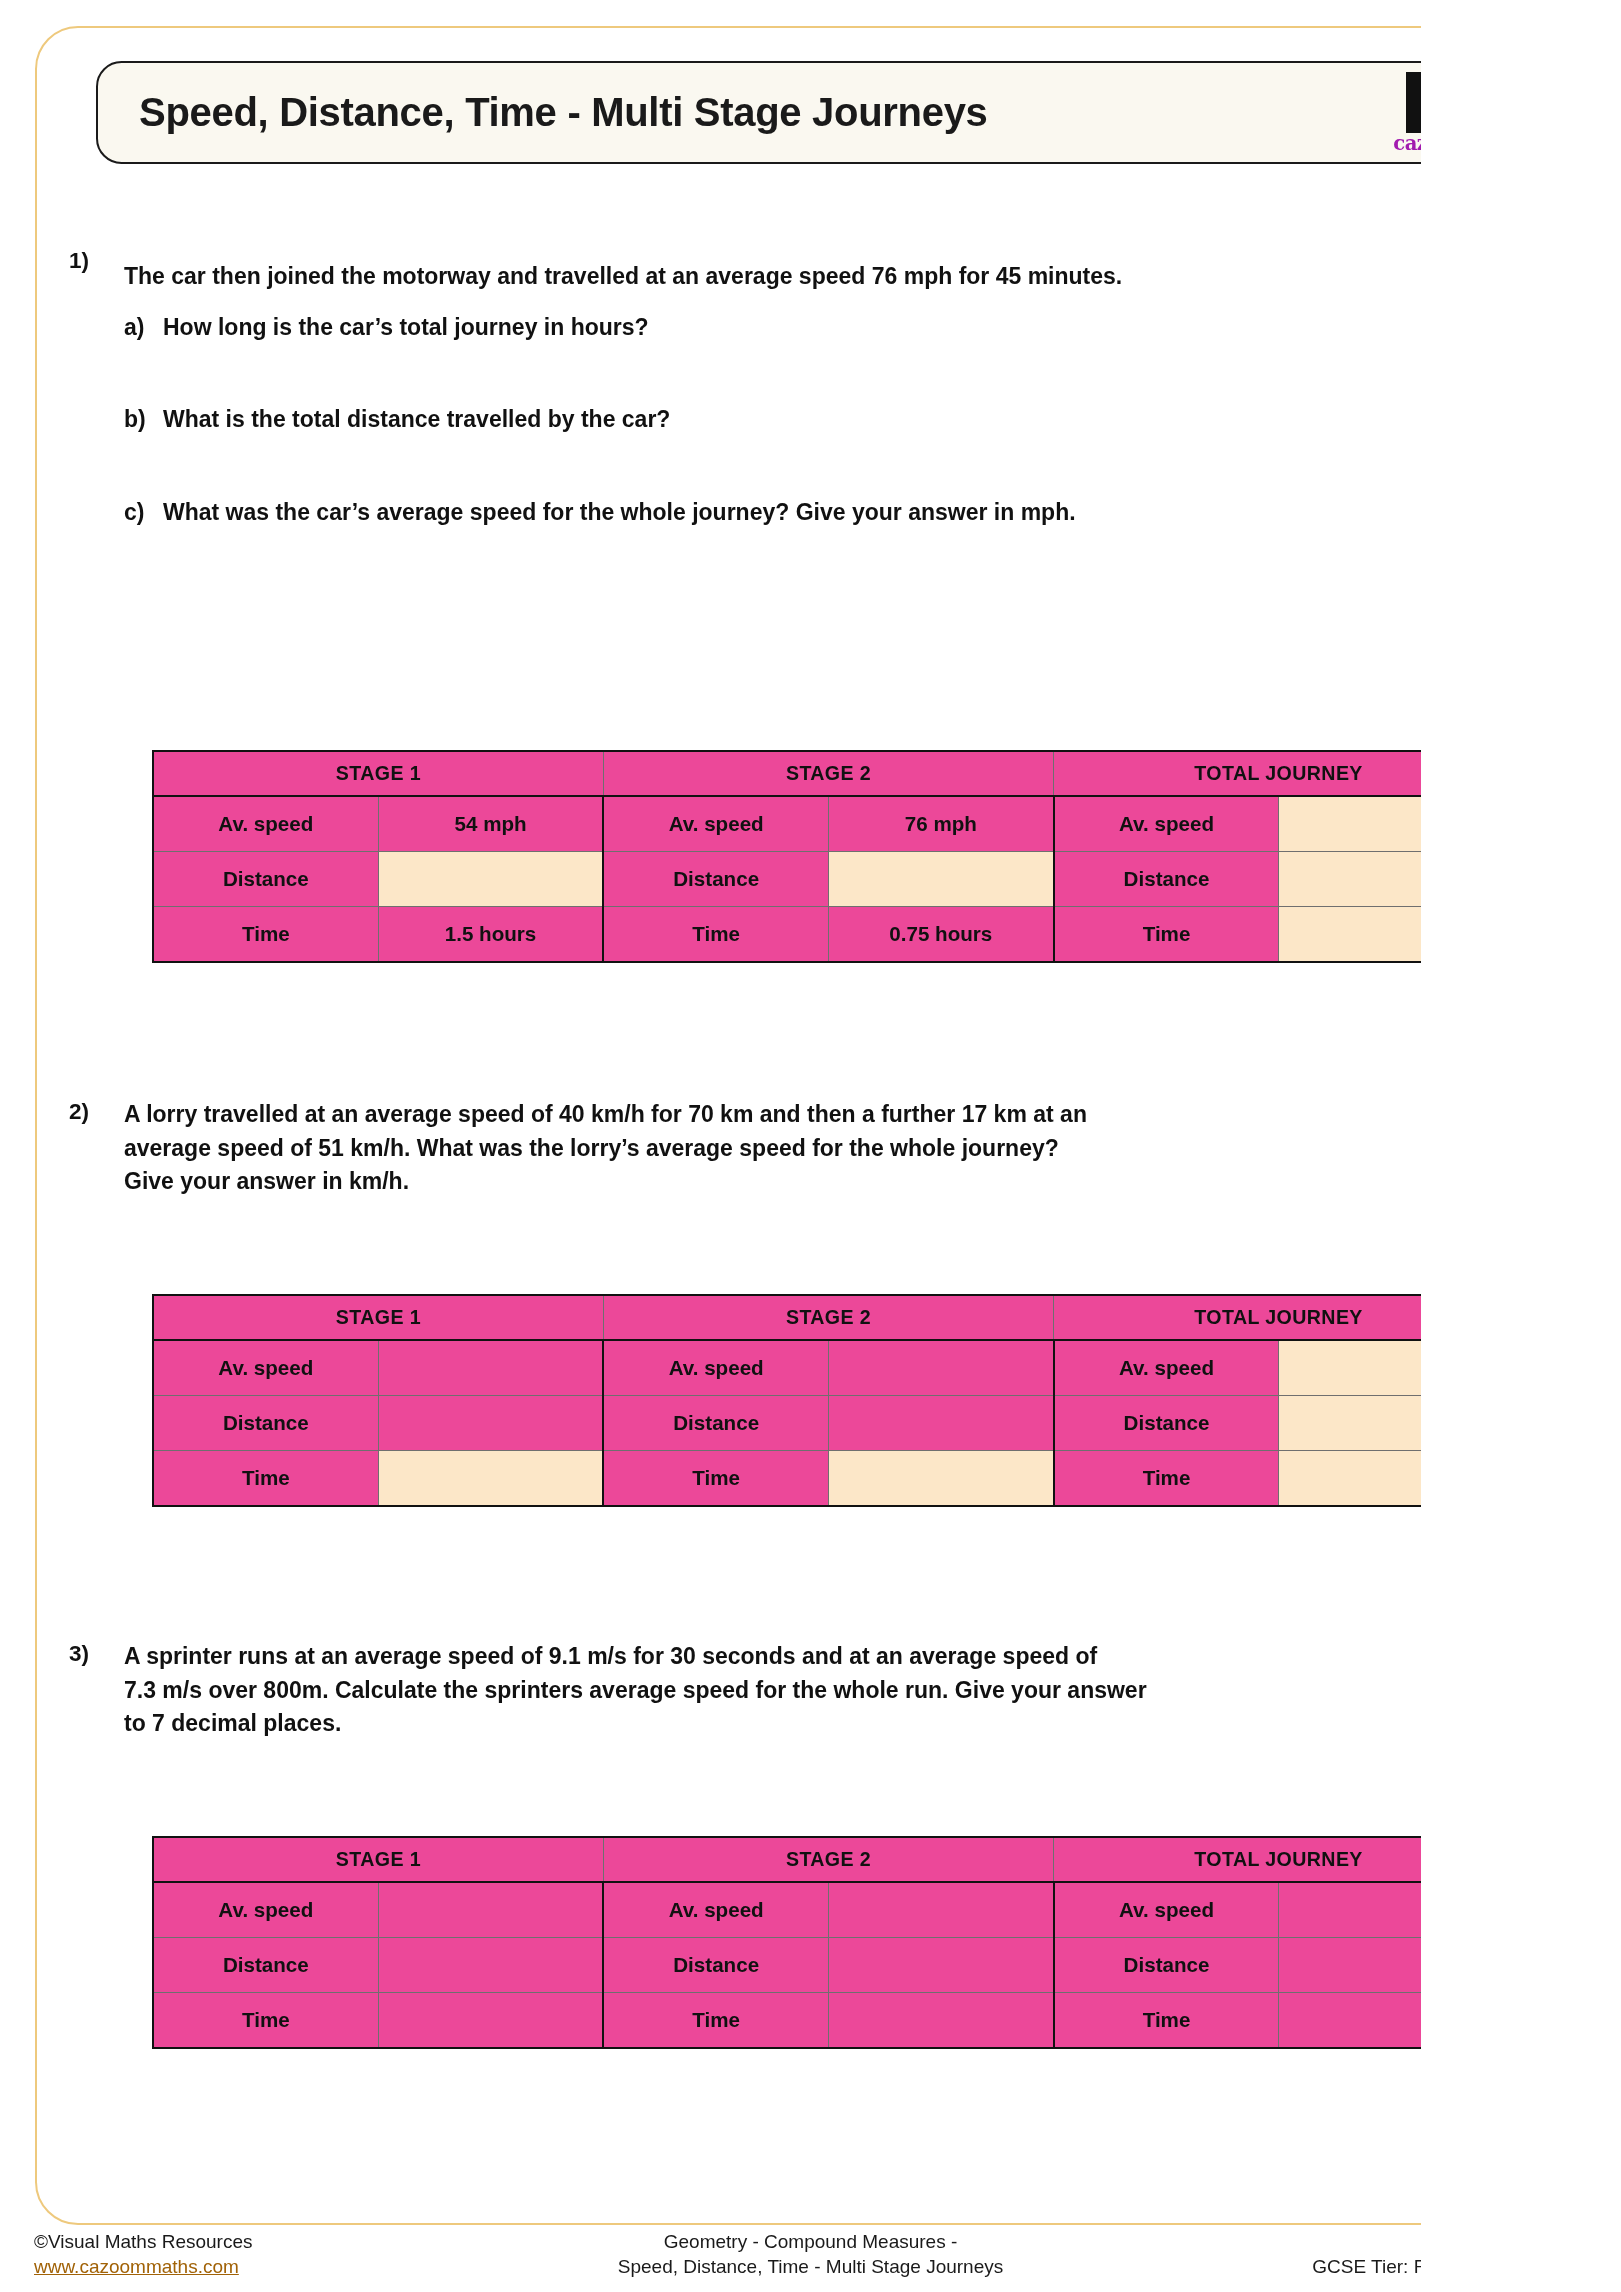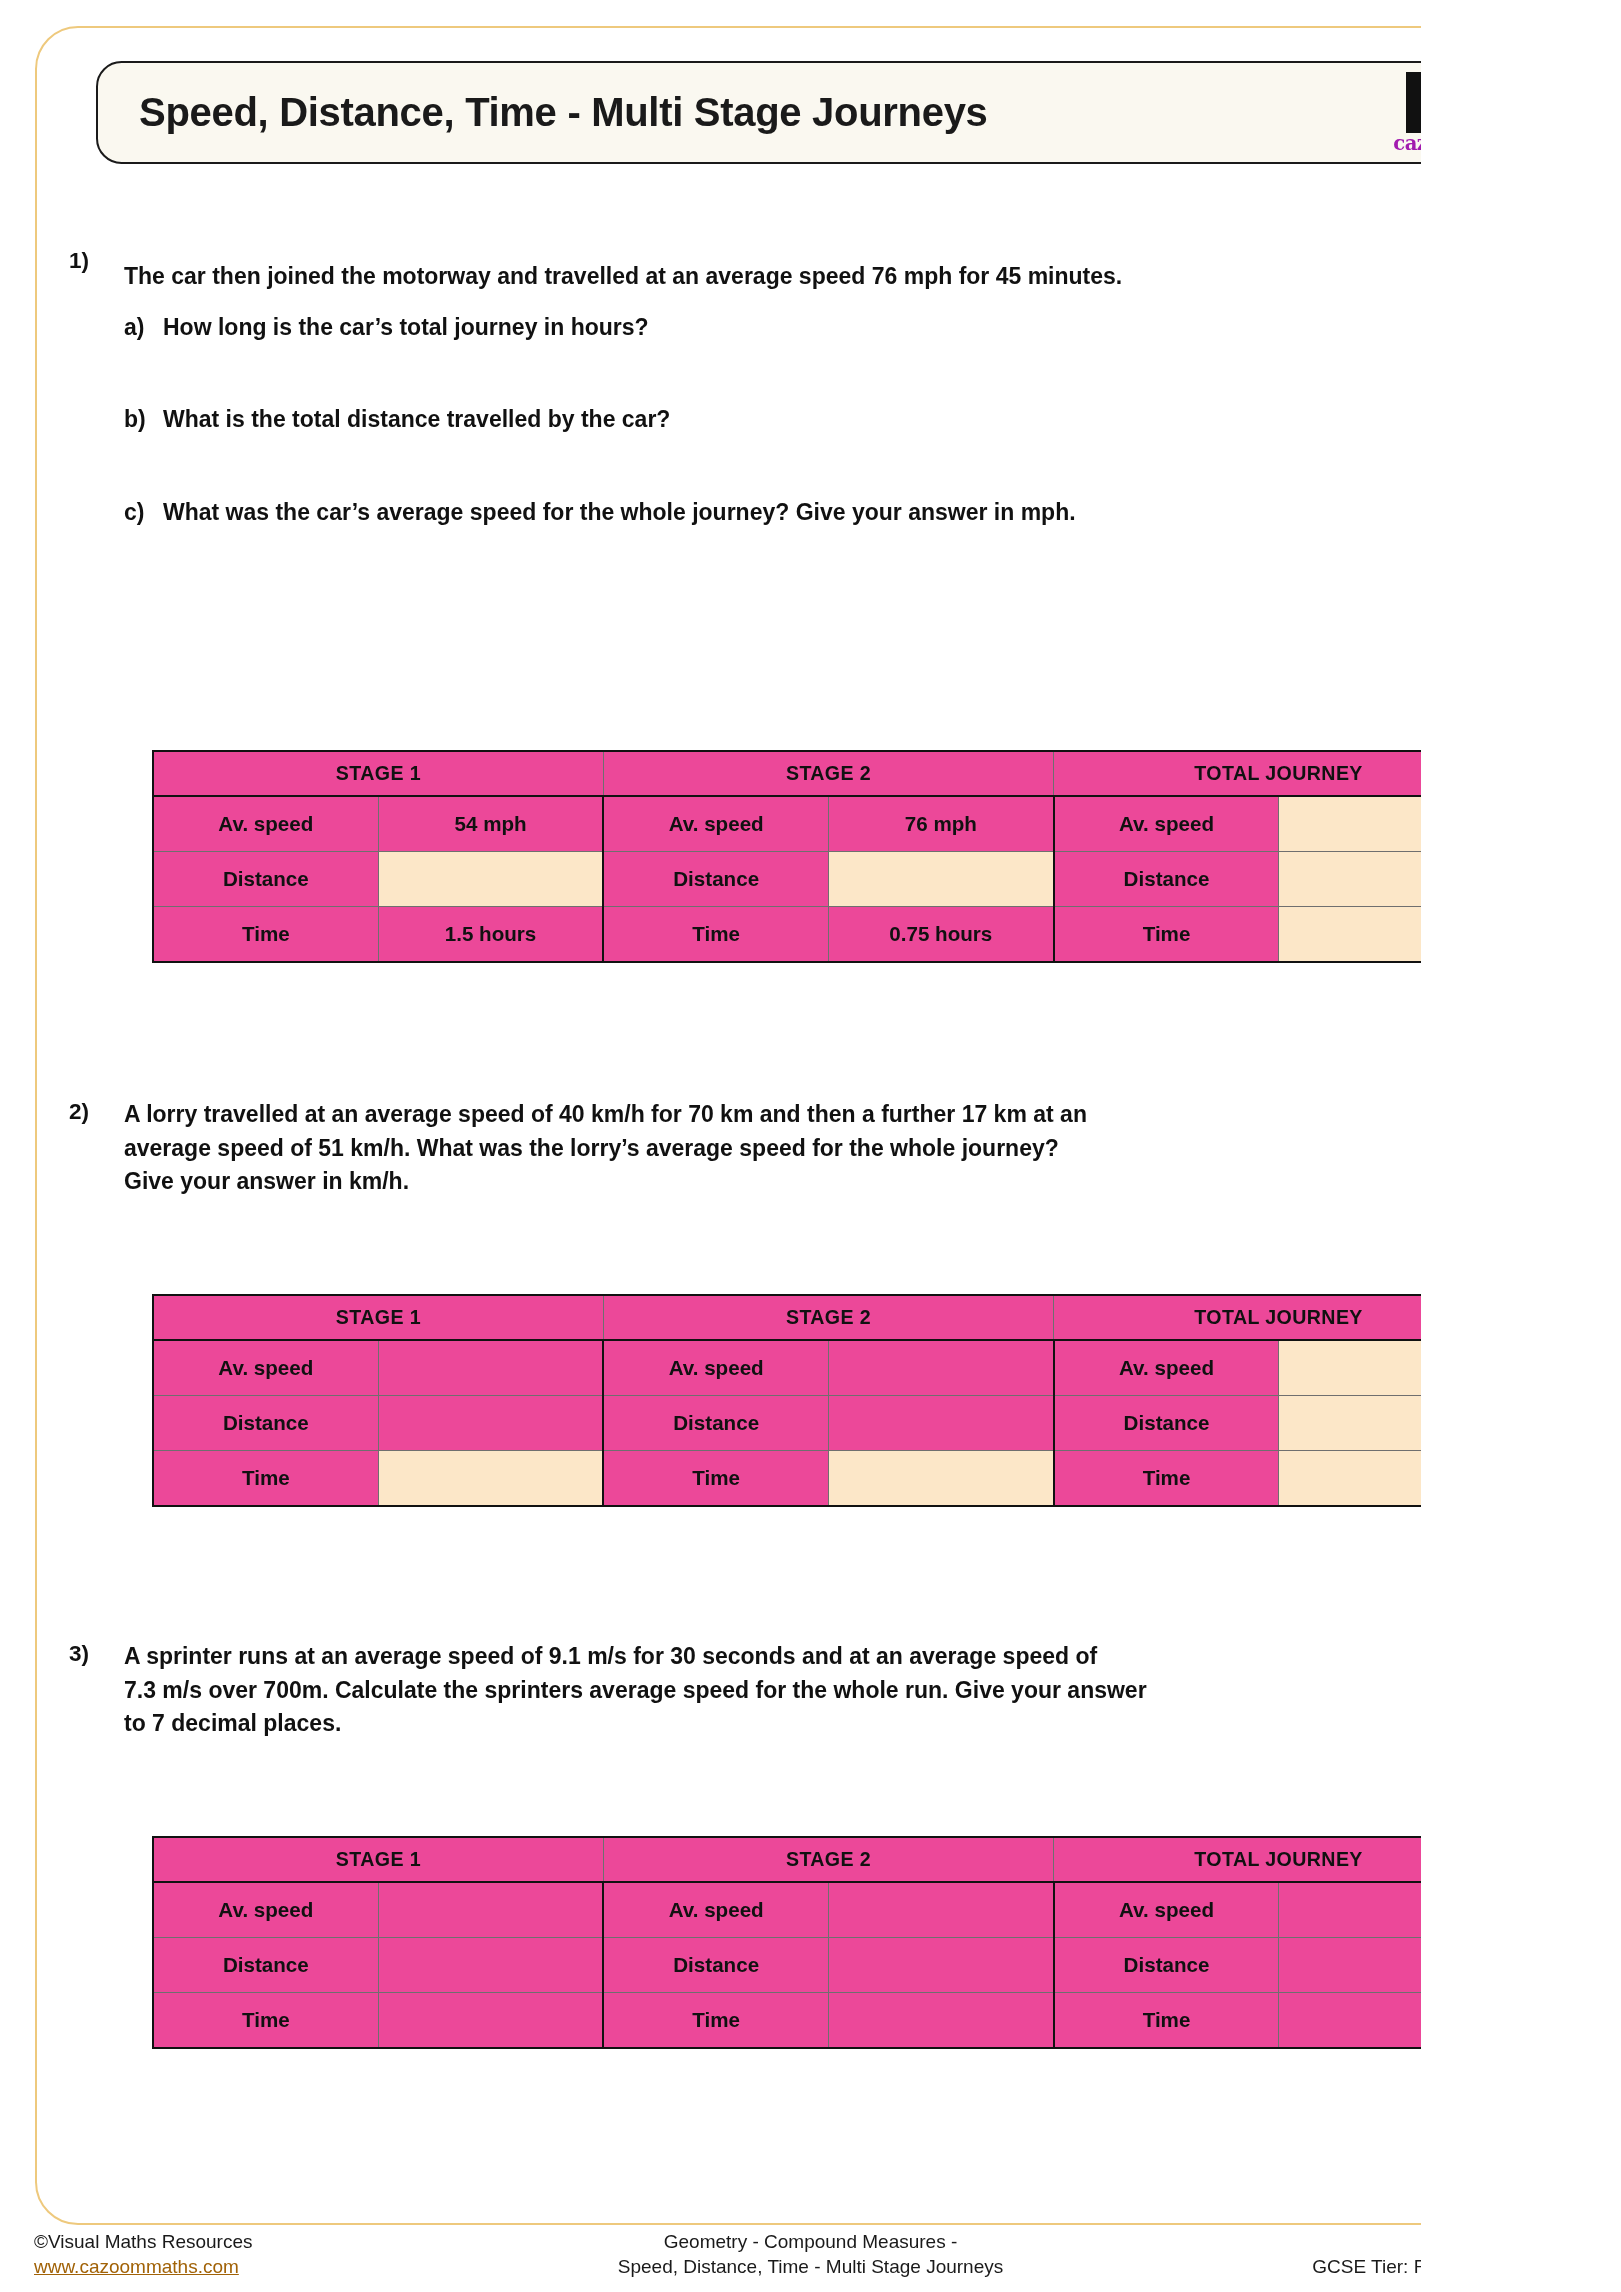--- a/index.html
+++ b/index.html
@@ -329,21 +329,21 @@
         <td class="lbl div-left">Time</td>
         <td class="val hl right-edge"></td>
       </tr>
     </tbody>
   </table>
 
   <div class="q" style="left:69px; top:1640px; width:1490px;">
     <div class="q-num">3)</div>
     <div class="q-body">
       <div class="q-line">A sprinter runs at an average speed of 9.1 m/s for 30 seconds and at an average speed of</div>
-      <div class="q-line">7.3 m/s over 700m. Calculate the sprinters average speed for the whole run. Give your answer</div>
+      <div class="q-line">7.3 m/s over 800m. Calculate the sprinters average speed for the whole run. Give your answer</div>
       <div class="q-line">to 7 decimal places.</div>
     </div>
   </div>
 
   <table class="sdt" style="left:152px; top:1836px; width:1353px;">
     <colgroup>
       <col style="width:16.67%">
         <col style="width:16.67%">
       <col style="width:16.66%">
         <col style="width:16.67%">

